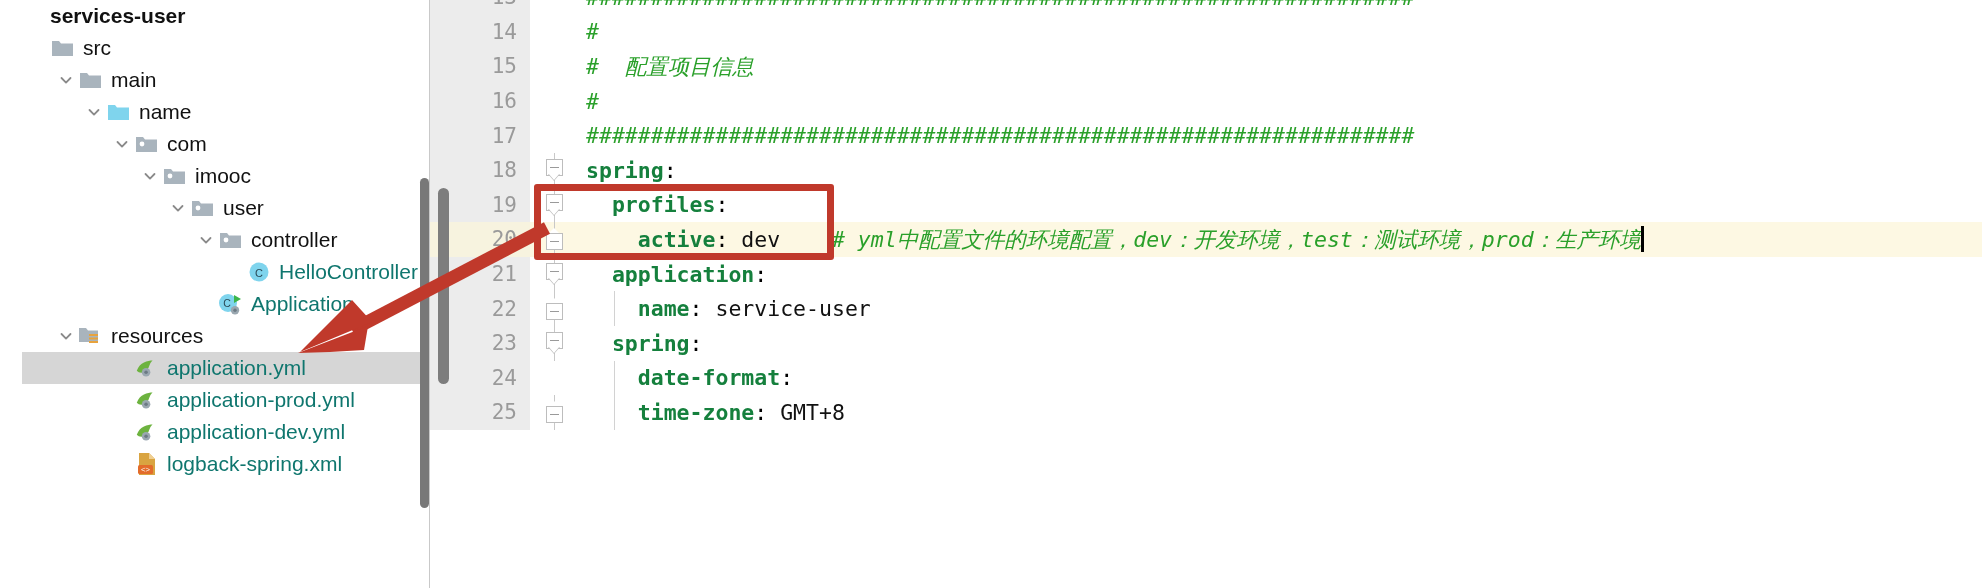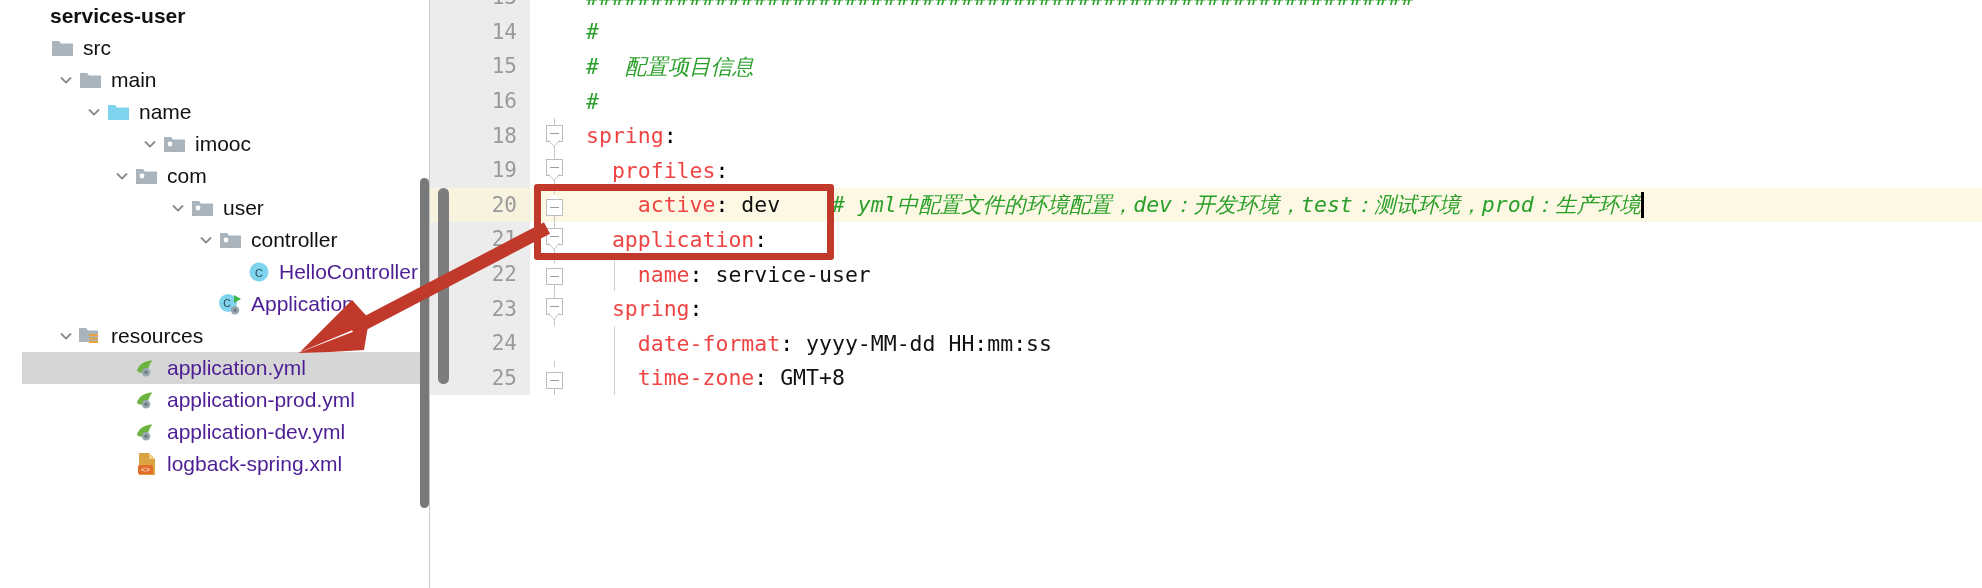--- a/index.html
+++ b/index.html
@@ -36,21 +36,21 @@
     flex: 0 0 24px; width: 24px; height: 24px;
     display: flex; align-items: center; justify-content: center;
   }
   .twisty svg { display: block; }
   .ico {
     flex: 0 0 auto; width: 26px; height: 24px;
     display: flex; align-items: center; justify-content: center;
     margin-right: 7px;
   }
   .ico svg { display: block; }
-  .label-green { color: #4c1d95; }
+  .label-green { color: #0f766e; }
   .label-dark  { color: #111111; }
 
   
   .side-scroll {
     position: absolute; right: 0; top: 178px;
     width: 9px; height: 330px;
     background: #787878; border-radius: 5px;
   }
 
   
@@ -82,21 +82,21 @@
   }
   .code-cell {
     flex: 1 1 auto; height: 34.6px;
     display: flex; align-items: center;
     padding-left: 8px;
     position: relative;
   }
   .line.current .code-cell { background: #fdf8e3; }
   .line.current .fold-cell { background: #fdf8e3; }
 
-  .tok-key   { color: #ef4444; font-weight: normal; }
+  .tok-key   { color: #15803d; font-weight: bold; }
   .tok-punct { color: #000000; }
   .tok-val   { color: #111111; }
   .tok-com   { color: #2aa02a; font-style: italic; }
   .cjk { font-family: "DejaVu Sans", sans-serif; font-style: italic; }
 
   .caret {
     display: inline-block; width: 3px; height: 26px;
     background: #000; vertical-align: middle;
   }
 
@@ -220,48 +220,48 @@
             </svg>
           </span>
           <span class="ico">
             <svg width="24" height="20" viewBox="0 0 24 20">
               <path d="M1 3h7l2 2.4h12V18H1z" fill="#7fd4ed"></path>
             </svg>
           </span>
           <span class="label-dark">name</span>
         </div>
         <div class="tree-row">
+          <span class="indent" style="width: 84px;"></span>
+          <span class="twisty">
+            <svg width="14" height="14" viewBox="0 0 14 14">
+              <path d="M2.5 5 L7 9.6 L11.5 5" stroke="#8a8a8a" stroke-width="1.8" fill="none" stroke-linecap="round" stroke-linejoin="round"></path>
+            </svg>
+          </span>
+          <span class="ico">
+            <svg width="24" height="20" viewBox="0 0 24 20">
+              <path d="M1 3h7l2 2.4h12V18H1z" fill="#a9b4bd"></path>
+              <circle cx="7" cy="10" r="2.4" fill="#ffffff"></circle>
+            </svg>
+          </span>
+          <span class="label-dark">com</span>
+        </div>
+        <div class="tree-row">
           <span class="indent" style="width: 112px;"></span>
           <span class="twisty">
             <svg width="14" height="14" viewBox="0 0 14 14">
               <path d="M2.5 5 L7 9.6 L11.5 5" stroke="#8a8a8a" stroke-width="1.8" fill="none" stroke-linecap="round" stroke-linejoin="round"></path>
             </svg>
           </span>
           <span class="ico">
             <svg width="24" height="20" viewBox="0 0 24 20">
               <path d="M1 3h7l2 2.4h12V18H1z" fill="#a9b4bd"></path>
               <circle cx="7" cy="10" r="2.4" fill="#ffffff"></circle>
             </svg>
           </span>
           <span class="label-dark">imooc</span>
-        </div>
-        <div class="tree-row">
-          <span class="indent" style="width: 84px;"></span>
-          <span class="twisty">
-            <svg width="14" height="14" viewBox="0 0 14 14">
-              <path d="M2.5 5 L7 9.6 L11.5 5" stroke="#8a8a8a" stroke-width="1.8" fill="none" stroke-linecap="round" stroke-linejoin="round"></path>
-            </svg>
-          </span>
-          <span class="ico">
-            <svg width="24" height="20" viewBox="0 0 24 20">
-              <path d="M1 3h7l2 2.4h12V18H1z" fill="#a9b4bd"></path>
-              <circle cx="7" cy="10" r="2.4" fill="#ffffff"></circle>
-            </svg>
-          </span>
-          <span class="label-dark">com</span>
         </div>
         <div class="tree-row">
           <span class="indent" style="width: 140px;"></span>
           <span class="twisty">
             <svg width="14" height="14" viewBox="0 0 14 14">
               <path d="M2.5 5 L7 9.6 L11.5 5" stroke="#8a8a8a" stroke-width="1.8" fill="none" stroke-linecap="round" stroke-linejoin="round"></path>
             </svg>
           </span>
           <span class="ico">
             <svg width="24" height="20" viewBox="0 0 24 20">
@@ -380,27 +380,28 @@
       </div>
     <div class="side-scroll"></div>
   </div>
 
   <div class="editor">
     <div class="code-area" id="code-host">
         <div class="line" style="margin-top: -20px;"><div class="gutter-num-cell">13</div><div class="fold-cell"></div><div class="code-cell"><span class="tok-com">################################################################</span></div></div>
         <div class="line"><div class="gutter-num-cell">14</div><div class="fold-cell"></div><div class="code-cell"><span class="tok-com">#</span></div></div>
         <div class="line"><div class="gutter-num-cell">15</div><div class="fold-cell"></div><div class="code-cell"><span class="tok-com">#  </span><span class="tok-com cjk">配置项目信息</span></div></div>
         <div class="line"><div class="gutter-num-cell">16</div><div class="fold-cell"></div><div class="code-cell"><span class="tok-com">#</span></div></div>
+        <div class="line"><div class="gutter-num-cell">17</div><div class="fold-cell"></div><div class="code-cell"><span class="tok-com">################################################################</span></div></div>
         <div class="line"><div class="gutter-num-cell">18</div><div class="fold-cell"><div class="fold-line"></div><div class="fold-arrow"><div class="bx"></div><div class="tip"></div></div></div><div class="code-cell"><span class="tok-key">spring</span><span class="tok-punct">:</span></div></div>
         <div class="line"><div class="gutter-num-cell">19</div><div class="fold-cell"><div class="fold-line"></div><div class="fold-arrow"><div class="bx"></div><div class="tip"></div></div></div><div class="code-cell"><span class="tok-punct">  </span><span class="tok-key">profiles</span><span class="tok-punct">:</span></div></div>
         <div class="line current"><div class="gutter-num-cell">20</div><div class="fold-cell"><div class="fold-line"></div><div class="fold-end"><div class="tipup"></div><div class="bx"></div></div></div><div class="code-cell"><span class="tok-punct">    </span><span class="tok-key">active</span><span class="tok-punct">:</span><span class="tok-val"> dev   </span><span class="tok-com"> # yml</span><span class="tok-com cjk">中配置文件的环境配置，</span><span class="tok-com">dev</span><span class="tok-com cjk">：开发环境，</span><span class="tok-com">test</span><span class="tok-com cjk">：测试环境，</span><span class="tok-com">prod</span><span class="tok-com cjk">：生产环境</span><span class="caret"></span></div></div>
         <div class="line"><div class="gutter-num-cell">21</div><div class="fold-cell"><div class="fold-line"></div><div class="fold-arrow"><div class="bx"></div><div class="tip"></div></div></div><div class="code-cell"><span class="tok-punct">  </span><span class="tok-key">application</span><span class="tok-punct">:</span></div></div>
         <div class="line"><div class="gutter-num-cell">22</div><div class="fold-cell"><div class="fold-line"></div><div class="fold-end"><div class="tipup"></div><div class="bx"></div></div></div><div class="code-cell"><span class="indent-guide" style="left: 36px;"></span><span class="tok-punct">    </span><span class="tok-key">name</span><span class="tok-punct">:</span><span class="tok-val"> service-user</span></div></div>
         <div class="line"><div class="gutter-num-cell">23</div><div class="fold-cell"><div class="fold-line"></div><div class="fold-arrow"><div class="bx"></div><div class="tip"></div></div></div><div class="code-cell"><span class="tok-punct">  </span><span class="tok-key">spring</span><span class="tok-punct">:</span></div></div>
-        <div class="line"><div class="gutter-num-cell">24</div><div class="fold-cell"></div><div class="code-cell"><span class="indent-guide" style="left: 36px;"></span><span class="tok-punct">    </span><span class="tok-key">date-format</span><span class="tok-punct">:</span><span class="tok-val"> yyyy-MM-dd HH:mm:ss</span></div></div>
+        <div class="line"><div class="gutter-num-cell">24</div><div class="fold-cell"></div><div class="code-cell"><span class="indent-guide" style="left: 36px;"></span><span class="tok-punct">    </span><span class="tok-key">date-format</span><span class="tok-punct">:</span></div></div>
         <div class="line"><div class="gutter-num-cell">25</div><div class="fold-cell"><div class="fold-line"></div><div class="fold-end"><div class="tipup"></div><div class="bx"></div></div></div><div class="code-cell"><span class="indent-guide" style="left: 36px;"></span><span class="tok-punct">    </span><span class="tok-key">time-zone</span><span class="tok-punct">:</span><span class="tok-val"> GMT+8</span></div></div>
       </div>
     <div class="edit-scroll"></div>
   </div>
 
   <div class="anno-box"></div>
   <svg class="anno-arrow" viewBox="0 0 1982 588">
     <g>
       <line x1="547" y1="228" x2="352" y2="330" stroke="#c0392b" stroke-width="13" stroke-linecap="butt"></line>
       <polygon points="300,352 372,322 352,300 300,352 352,352" fill="#c0392b"></polygon>

